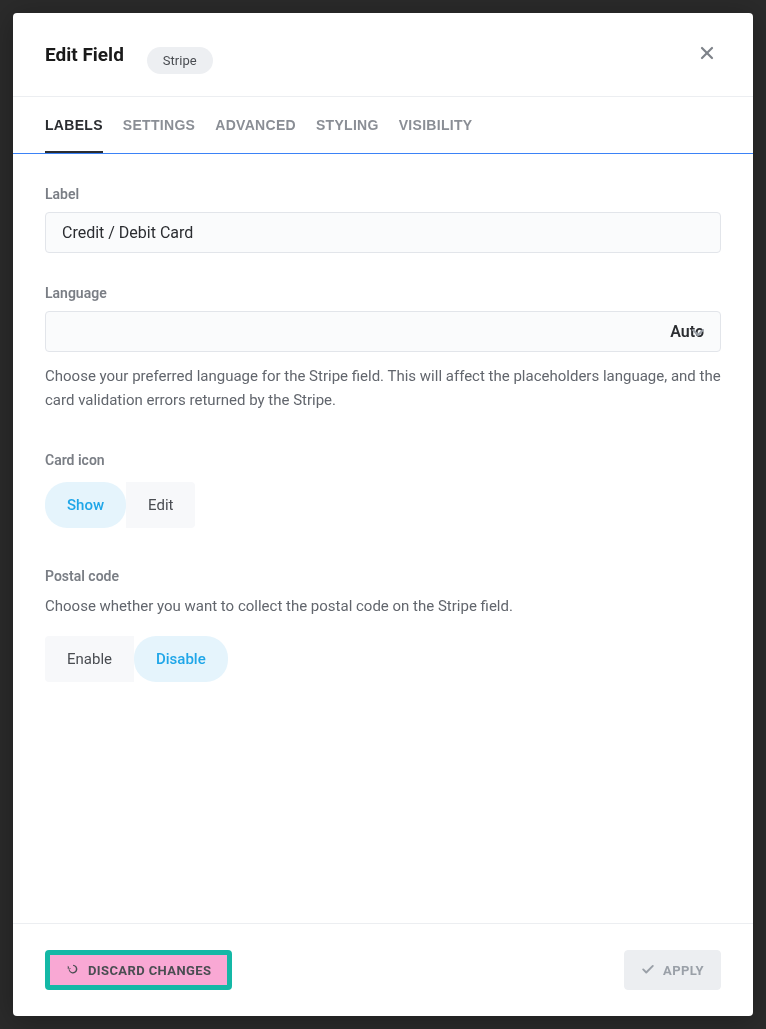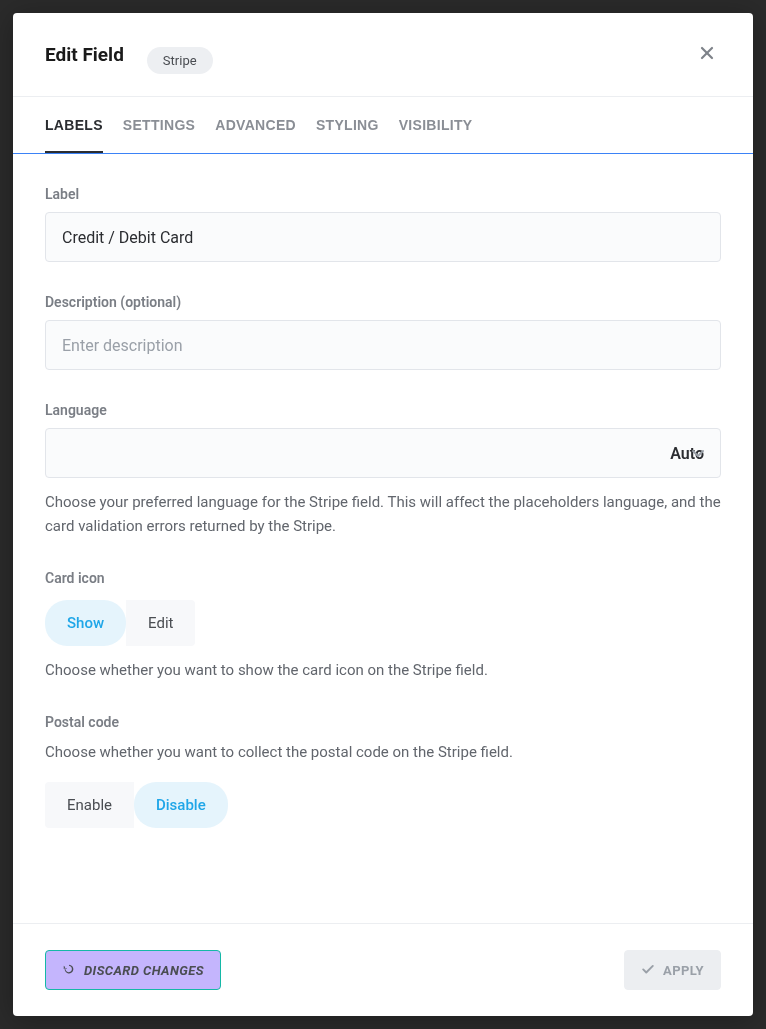--- a/index.html
+++ b/index.html
@@ -77,21 +77,21 @@
 
     .field-group { margin-bottom: 32px; }
     .field-label {
       font-size: 14px;
       font-weight: 600;
       color: #7a7e85;
       margin-bottom: 10px;
     }
     .text-input, .select-input {
       width: 100%;
-      height: 50px;
+      height: 41px;
       border: 1px solid #e2e5ea;
       background: #fafbfc;
       border-radius: 4px;
       padding: 0 16px;
       font-size: 16px;
       color: #2b2d31;
       font-family: inherit;
     }
     .text-input::placeholder { color: #9aa0a8; }
     .select-wrap { position: relative; }
@@ -128,21 +128,21 @@
     }
     .toggle-btn:first-child { border-radius: 4px 0 0 4px; }
     .toggle-btn:last-child { border-radius: 0 4px 4px 0; }
     .toggle-btn.active {
       background: #e5f4fc;
       color: #1fa6e8;
       font-weight: 500;
       border-radius: 22px;
     }
 
-    .section-gap { margin-top: 24px; }
+    .section-gap { margin-top: 40px; }
 
     .modal-footer {
       border-top: 1px solid #eceef1;
       padding: 26px 32px;
       display: flex;
       align-items: center;
       justify-content: space-between;
     }
     .btn {
       display: inline-flex;
@@ -151,24 +151,23 @@
       height: 40px;
       padding: 0 16px;
       font-size: 13px;
       font-weight: 700;
       letter-spacing: 0.4px;
       border-radius: 4px;
       cursor: pointer;
       font-family: inherit;
     }
     .btn-secondary {
-      background: #c4b5fd;
-      border: 1px solid #14b8a6;
+      background: #f9a8d4;
+      border: 5px solid #14b8a6;
       color: #4a4d52;
-      font-style: italic;
     }
     .btn-secondary svg { width: 14px; height: 14px; }
     .btn-primary {
       background: #eceef1;
       border: 1px solid #eceef1;
       color: #9aa0a8;
     }
     .btn-primary svg { width: 14px; height: 14px; }
   </style>
 </head>
@@ -199,24 +198,20 @@
     <button class="tab">VISIBILITY</button>
   </div>
 
   <div class="body">
 
     <div class="field-group">
       <div class="field-label">Label</div>
       <input type="text" class="text-input" value="Credit / Debit Card" style="">
     </div>
 
-    <div class="field-group">
-      <div class="field-label">Description (optional)</div>
-      <input type="text" class="text-input" placeholder="Enter description" style="">
-    </div>
 
     <div class="field-group">
       <div class="field-label">Language</div>
       <div class="select-wrap">
         <select class="select-input">
           <option>Auto</option>
         </select>
         <span class="select-chevron">
           <svg viewBox="0 0 14 14" fill="none" stroke="currentColor" stroke-width="2" stroke-linecap="round" stroke-linejoin="round">
               <polyline points="2,5 7,10 12,5"></polyline>
@@ -225,21 +220,20 @@
       </div>
       <div class="help-text">Choose your preferred language for the Stripe field. This will affect the placeholders language, and the card validation errors returned by the Stripe.</div>
     </div>
 
     <div class="field-group section-gap">
       <div class="field-label">Card icon</div>
       <div class="toggle-group">
         <button class="toggle-btn active">Show</button>
         <button class="toggle-btn">Edit</button>
       </div>
-      <div class="help-text">Choose whether you want to show the card icon on the Stripe field.</div>
     </div>
 
     <div class="field-group section-gap">
       <div class="field-label">Postal code</div>
       <div class="help-text" style="margin-top:4px; margin-bottom:14px;">Choose whether you want to collect the postal code on the Stripe field.</div>
       <div class="toggle-group">
         <button class="toggle-btn">Enable</button>
         <button class="toggle-btn active">Disable</button>
       </div>
     </div>

